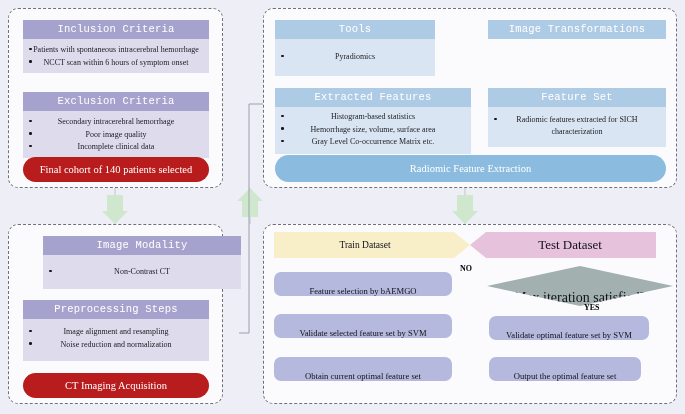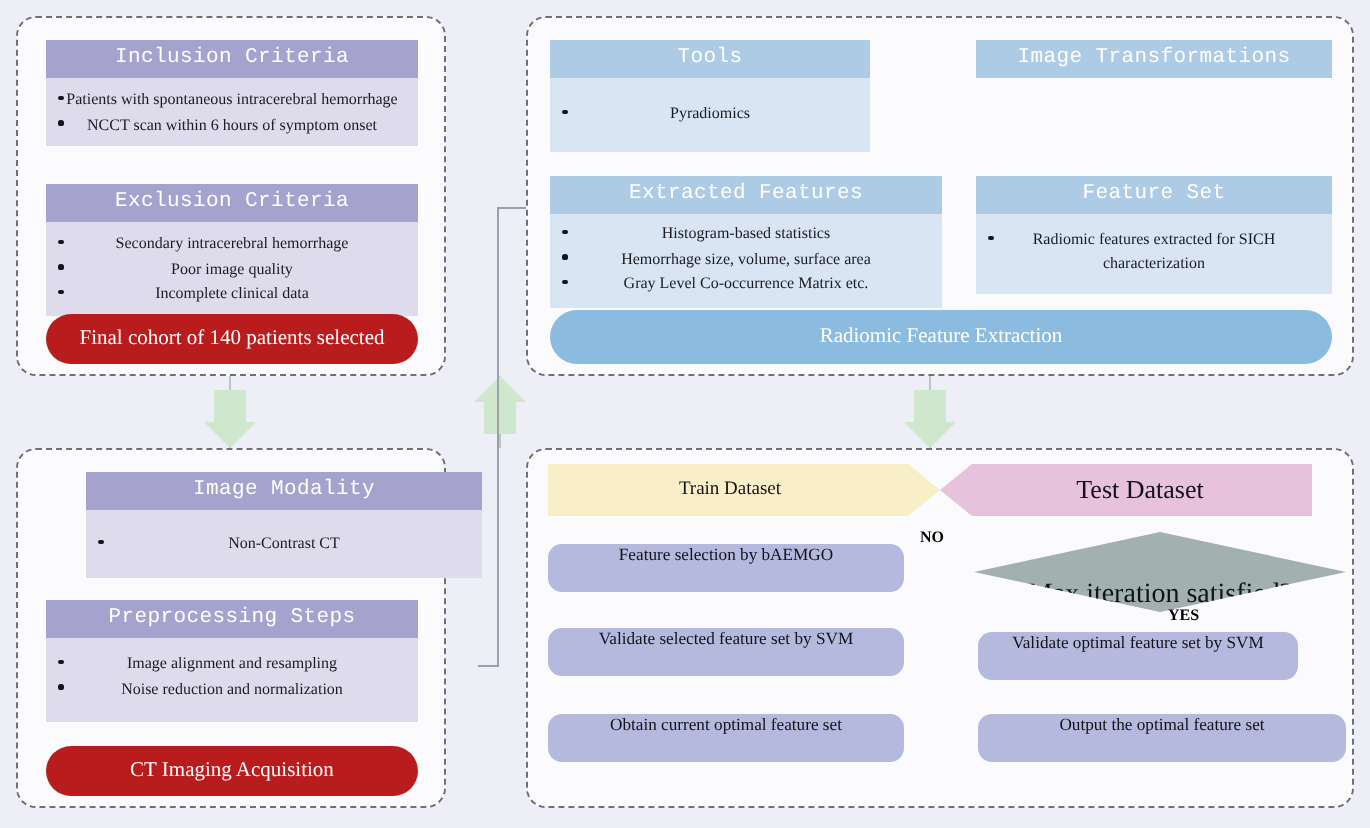--- a/index.html
+++ b/index.html
@@ -72,21 +72,21 @@
     text-align:center;
   }
   .pill.purple-pill{background:#b91c1c;}
   .pill.blue-pill{background:#8bbcdf;}
 
   
   .fbox{
     position:absolute;
     background:#b4b9dd;
     border-radius:7px;
-    display:flex;align-items:flex-start;justify-content:center;
+    display:flex;align-items:flex-end;justify-content:center;
     font-size:8.6px;
     color:#12121a;
     box-sizing:border-box;
     text-align:center;
     padding:0 4px;
   }
 
   
   .chev-train{
     position:absolute;
@@ -329,21 +329,21 @@
     <span>Obtain current optimal feature set</span>
   </div>
 
   <div class="diamond" style="left:487px;top:266px;width:186px;height:40px;">
     <span>Max iteration satisfied?</span>
   </div>
 
   <div class="fbox" style="left:489px;top:316px;width:160px;height:24px;">
     <span>Validate optimal feature set by SVM</span>
   </div>
-  <div class="fbox" style="left:489px;top:357px;width:184px;height:24px;">
+  <div class="fbox" style="left:489px;top:357px;width:152px;height:24px;">
     <span>Output the optimal feature set</span>
   </div>
 
   <div class="edge-label" style="left:460px;top:264px;">
     <span>NO</span>
   </div>
   <div class="edge-label" style="left:584px;top:303px;">
     <span>YES</span>
   </div>
 

